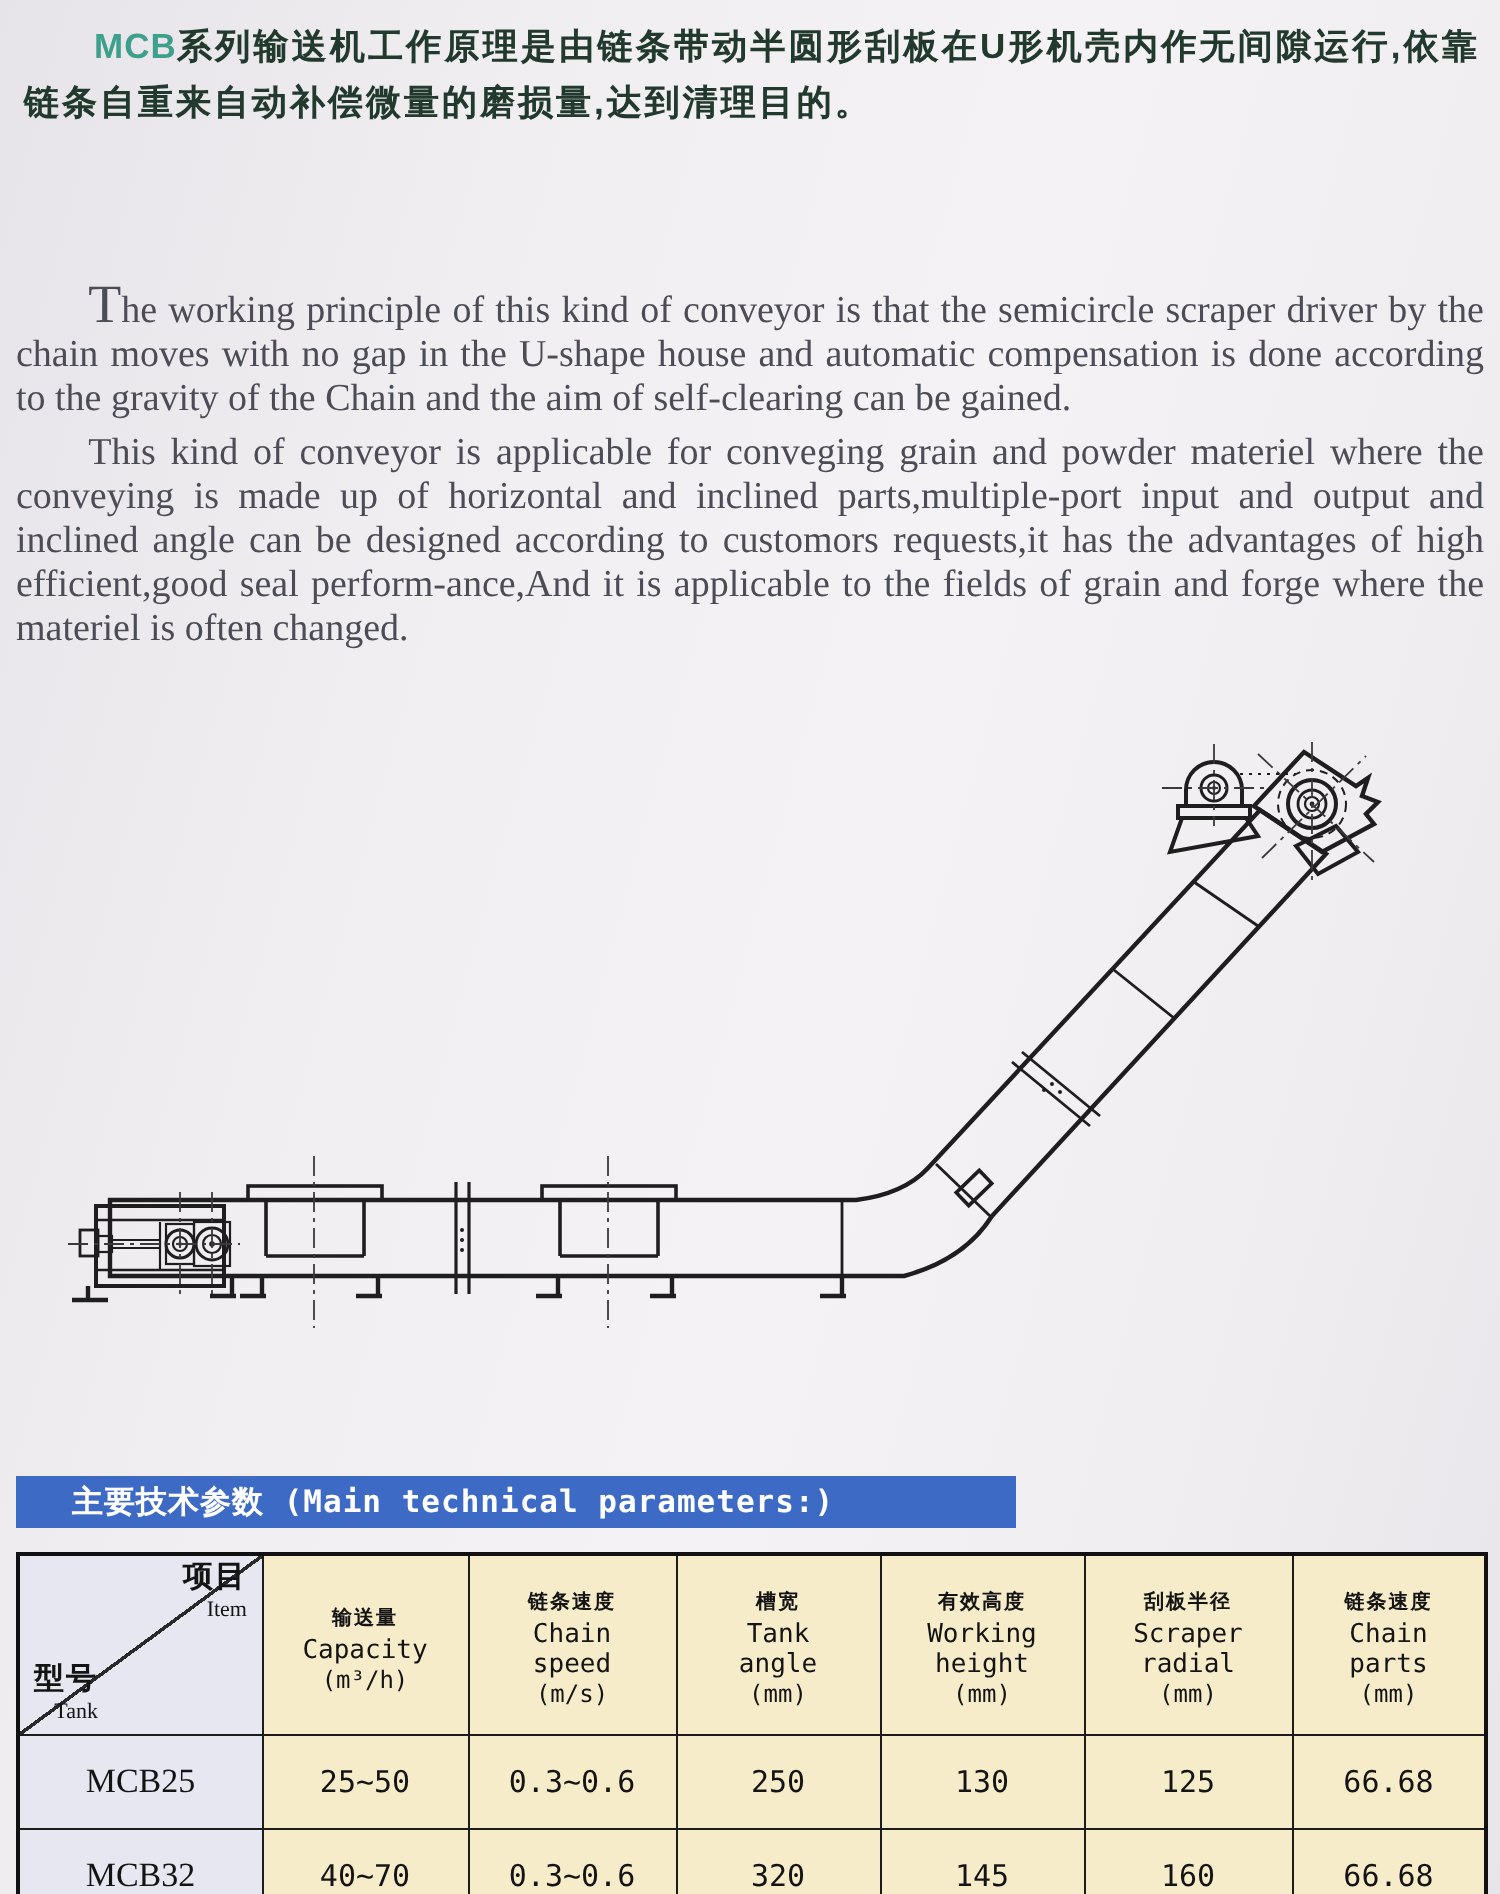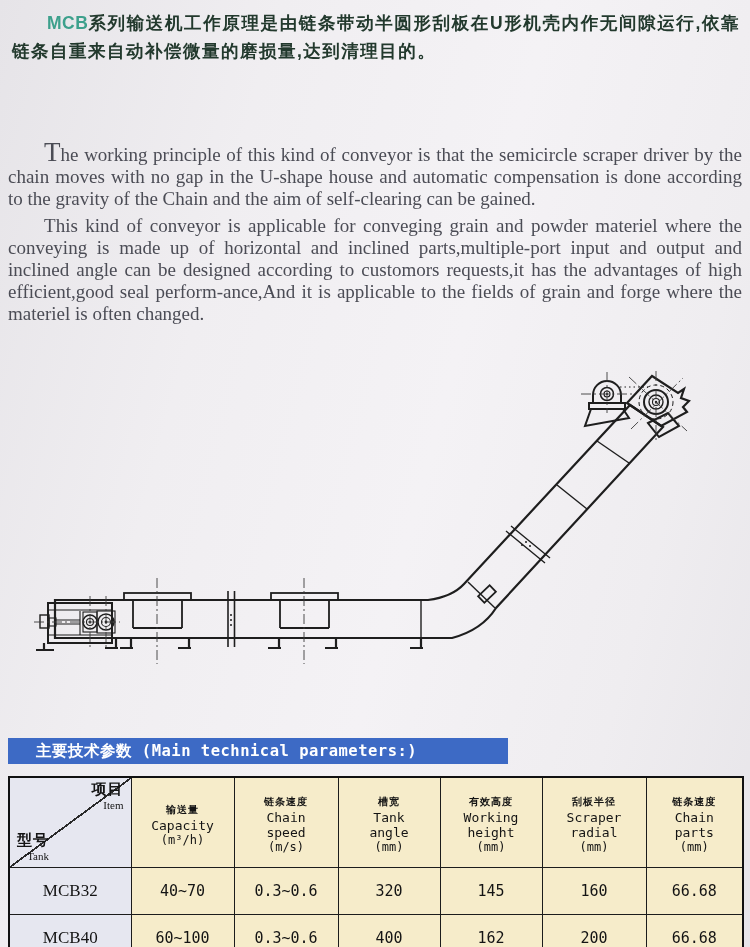--- a/index.html
+++ b/index.html
@@ -221,20 +221,29 @@
           <span class="en">Scraper radial</span>
           <span class="unit">(mm)</span>
         </th>
         <th class="hdr-cell bg-cream">
           <span class="zh">链条速度</span>
           <span class="en">Chain parts</span>
           <span class="unit">(mm)</span>
         </th>
       </tr>
       <tr class="data-row">
+        <th class="model-cell bg-model">MCB25</th>
+        <td class="val-cell bg-cream">25~50</td>
+        <td class="val-cell bg-cream">0.3~0.6</td>
+        <td class="val-cell bg-cream">250</td>
+        <td class="val-cell bg-cream">130</td>
+        <td class="val-cell bg-cream">125</td>
+        <td class="val-cell bg-cream">66.68</td>
+      </tr>
+      <tr class="data-row">
         <th class="model-cell bg-model">MCB32</th>
         <td class="val-cell bg-cream">40~70</td>
         <td class="val-cell bg-cream">0.3~0.6</td>
         <td class="val-cell bg-cream">320</td>
         <td class="val-cell bg-cream">145</td>
         <td class="val-cell bg-cream">160</td>
         <td class="val-cell bg-cream">66.68</td>
       </tr>
       <tr class="data-row">
         <th class="model-cell bg-model">MCB40</th>

